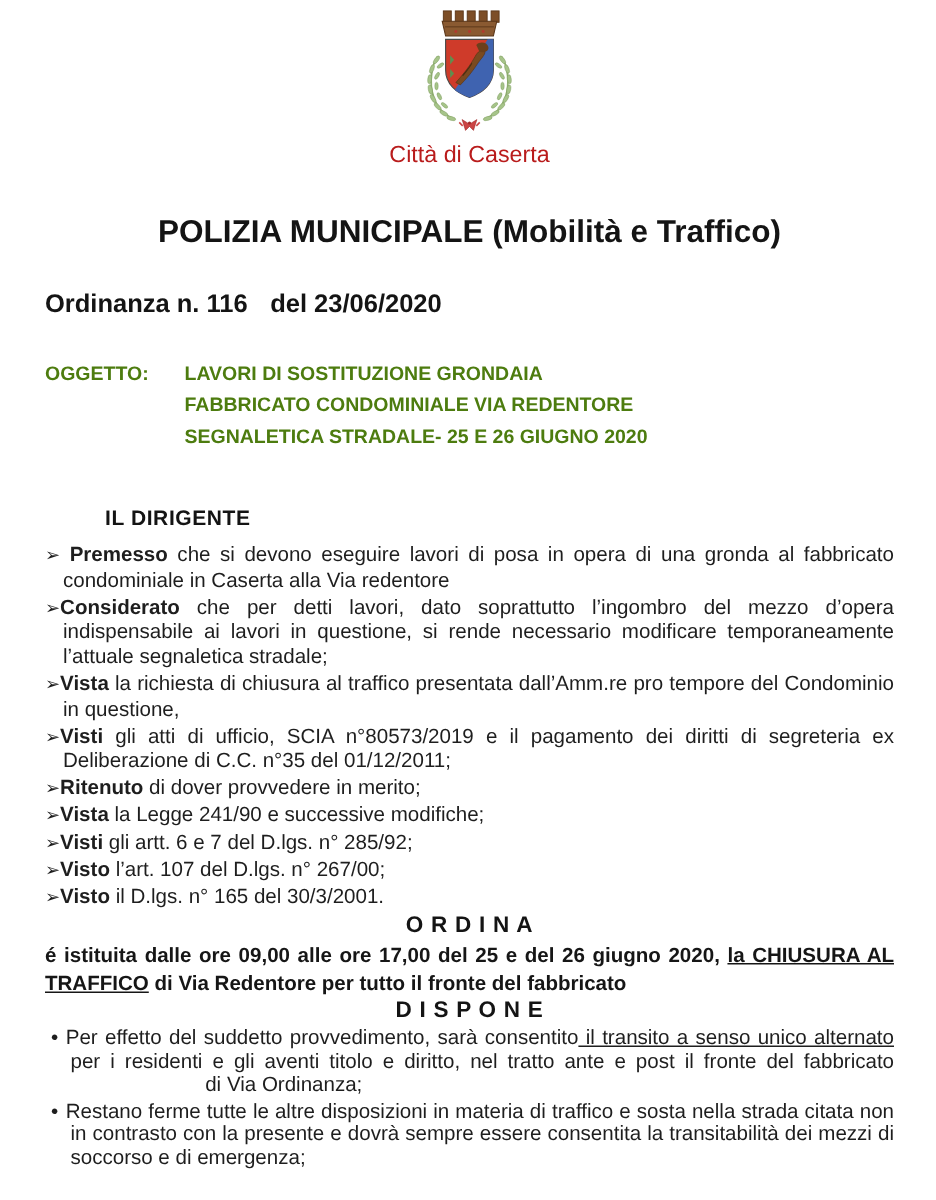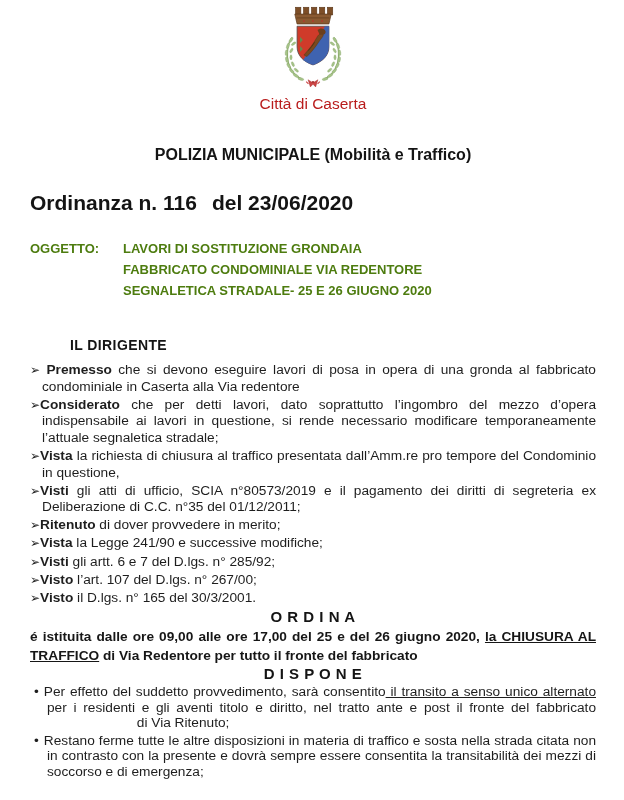--- a/index.html
+++ b/index.html
@@ -5,22 +5,22 @@
   html,body{margin:0;padding:0;background:#ffffff;}
   body{width:624px;height:800px;overflow:hidden;
        font-family:"Liberation Sans","DejaVu Sans",sans-serif;color:#1e1e1e;}
   .page{position:relative;width:624px;height:800px;padding:0 28px 0 30px;box-sizing:border-box;background:#fff;}
 
   
   .crest{margin-top:5px;height:88px;text-align:center;}
   .crest svg{display:inline-block;}
 
   .city{margin-top:2px;text-align:center;font-size:15.5px;line-height:18px;color:#b91c1c;}
-  .dept{margin-top:32px;text-align:center;font-weight:700;font-size:16px;line-height:19px;color:#141414;}
-  .ord-title{margin-top:29px;font-weight:700;font-size:21px;line-height:20px;color:#141414;}
+  .dept{margin-top:32px;text-align:center;font-weight:700;font-size:21px;line-height:19px;color:#141414;}
+  .ord-title{margin-top:29px;font-weight:700;font-size:17px;line-height:20px;color:#141414;}
   .ord-spacer{display:inline-block;width:15px;}
 
   .subject{margin-top:25px;display:flex;font-weight:700;font-size:13px;line-height:21px;color:#4d7c0f;}
   .subject-label{width:93px;flex:0 0 93px;}
   .sline{white-space:nowrap;}
   .sline.indent{margin-left:68px;}
 
   .dirigente{margin-top:36px;font-weight:700;font-size:14px;line-height:16px;letter-spacing:.4px;color:#141414;padding-left:40px;}
 
   #premises{margin-top:9px;font-size:13.7px;line-height:16.6px;}
@@ -141,17 +141,17 @@
       <div class="premise-item"><span class="pmarker">➢</span><span class="b">Visto</span><span> il D.lgs. n° 165 del 30/3/2001.</span></div>
     </div>
 
   <div class="sec-head head-ordina">O R D I N A</div>
 
   <p id="ordina-para"><span class="b">é istituita dalle ore 09,00 alle ore 17,00 del 25 e del 26 giugno 2020, </span><span class="b u">la CHIUSURA AL TRAFFICO</span><span class="b"> di Via Redentore per tutto il fronte del fabbricato</span></p>
 
   <div class="sec-head head-dispone">D I S P O N E</div>
 
   <div id="dispone">
-      <div class="dispone-item"><span class="dmarker">•</span><span>Per effetto del suddetto provvedimento, sarà consentito</span><span class="u"> il transito a senso unico alternato</span><span> per i residenti e gli aventi titolo e diritto, nel tratto ante e post il fronte del fabbricato</span><span class="gap" style="width: 86px;"></span><span> di Via Ritenuto;</span></div>
+      <div class="dispone-item"><span class="dmarker">•</span><span>Per effetto del suddetto provvedimento, sarà consentito</span><span class="u"> il transito a senso unico alternato</span><span> per i residenti e gli aventi titolo e diritto, nel tratto ante e post il fronte del fabbricato</span><span class="gap" style="width: 86px;"></span><span> di Via Ordinanza;</span></div>
       <div class="dispone-item"><span class="dmarker">•</span><span>Restano ferme tutte le altre disposizioni in materia di traffico e sosta nella strada citata non in contrasto con la presente e dovrà sempre essere consentita la transitabilità dei mezzi di soccorso e di emergenza;</span></div>
     </div>
 
 </div>
 
 </body></html>

